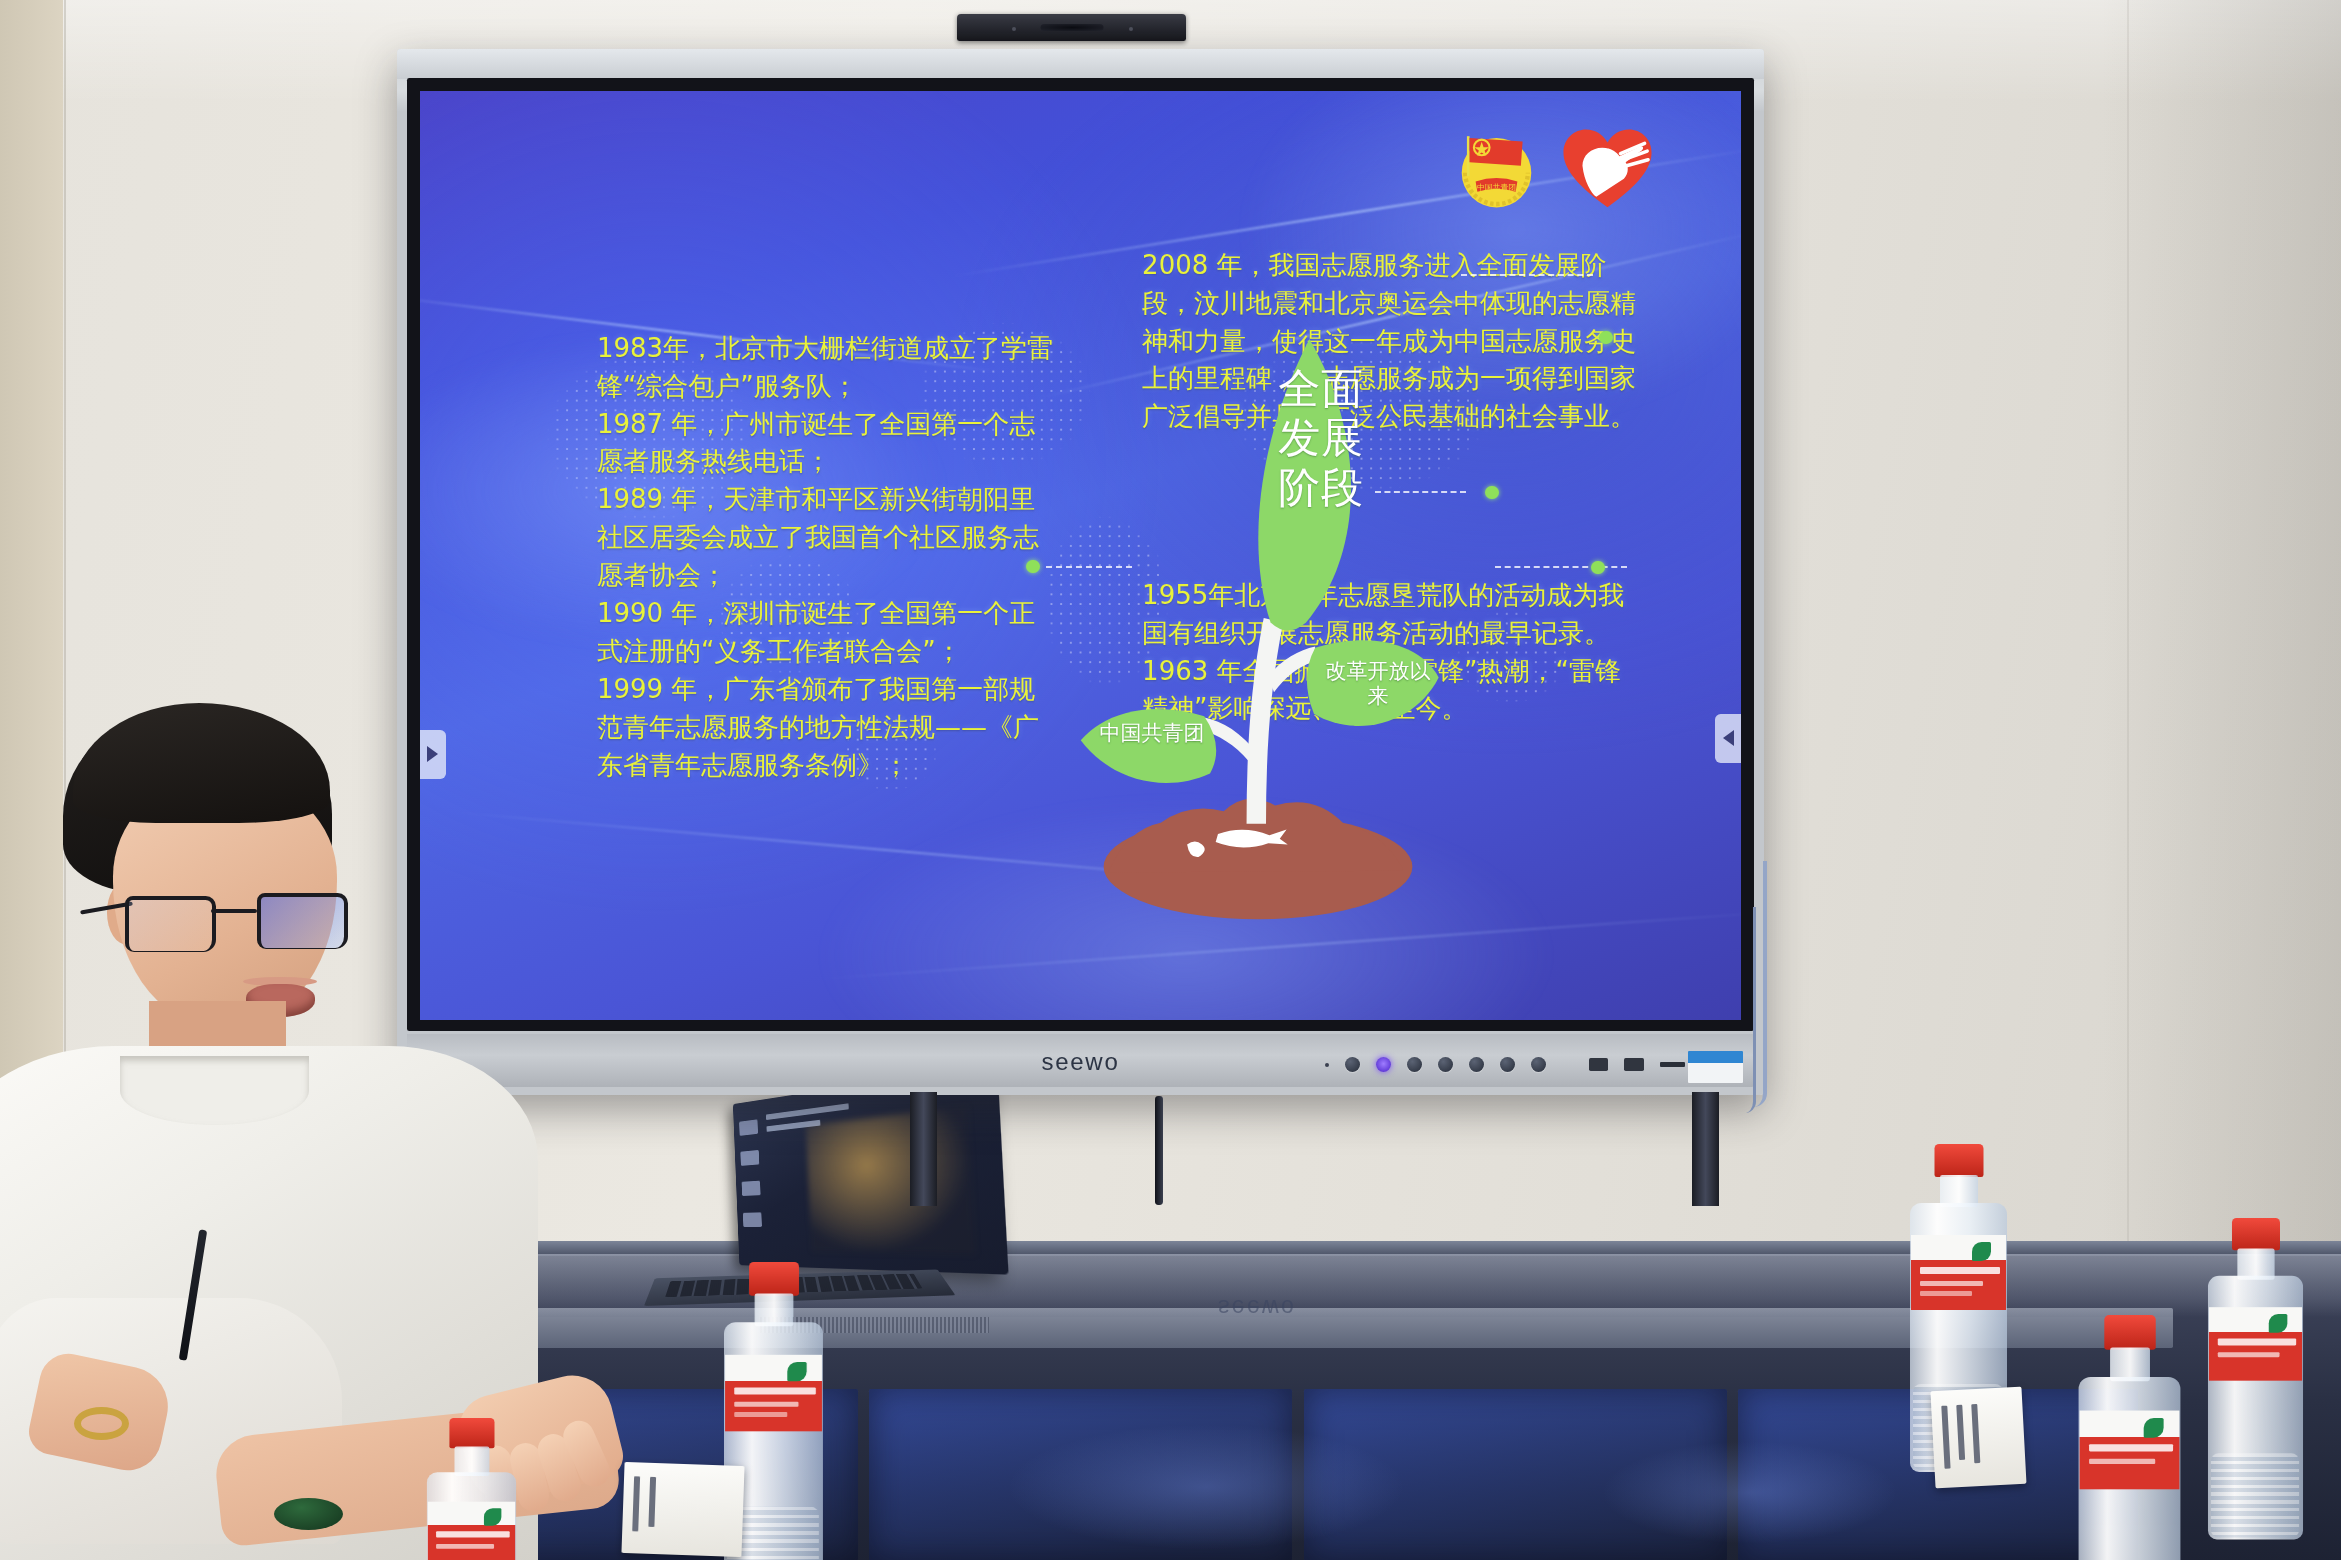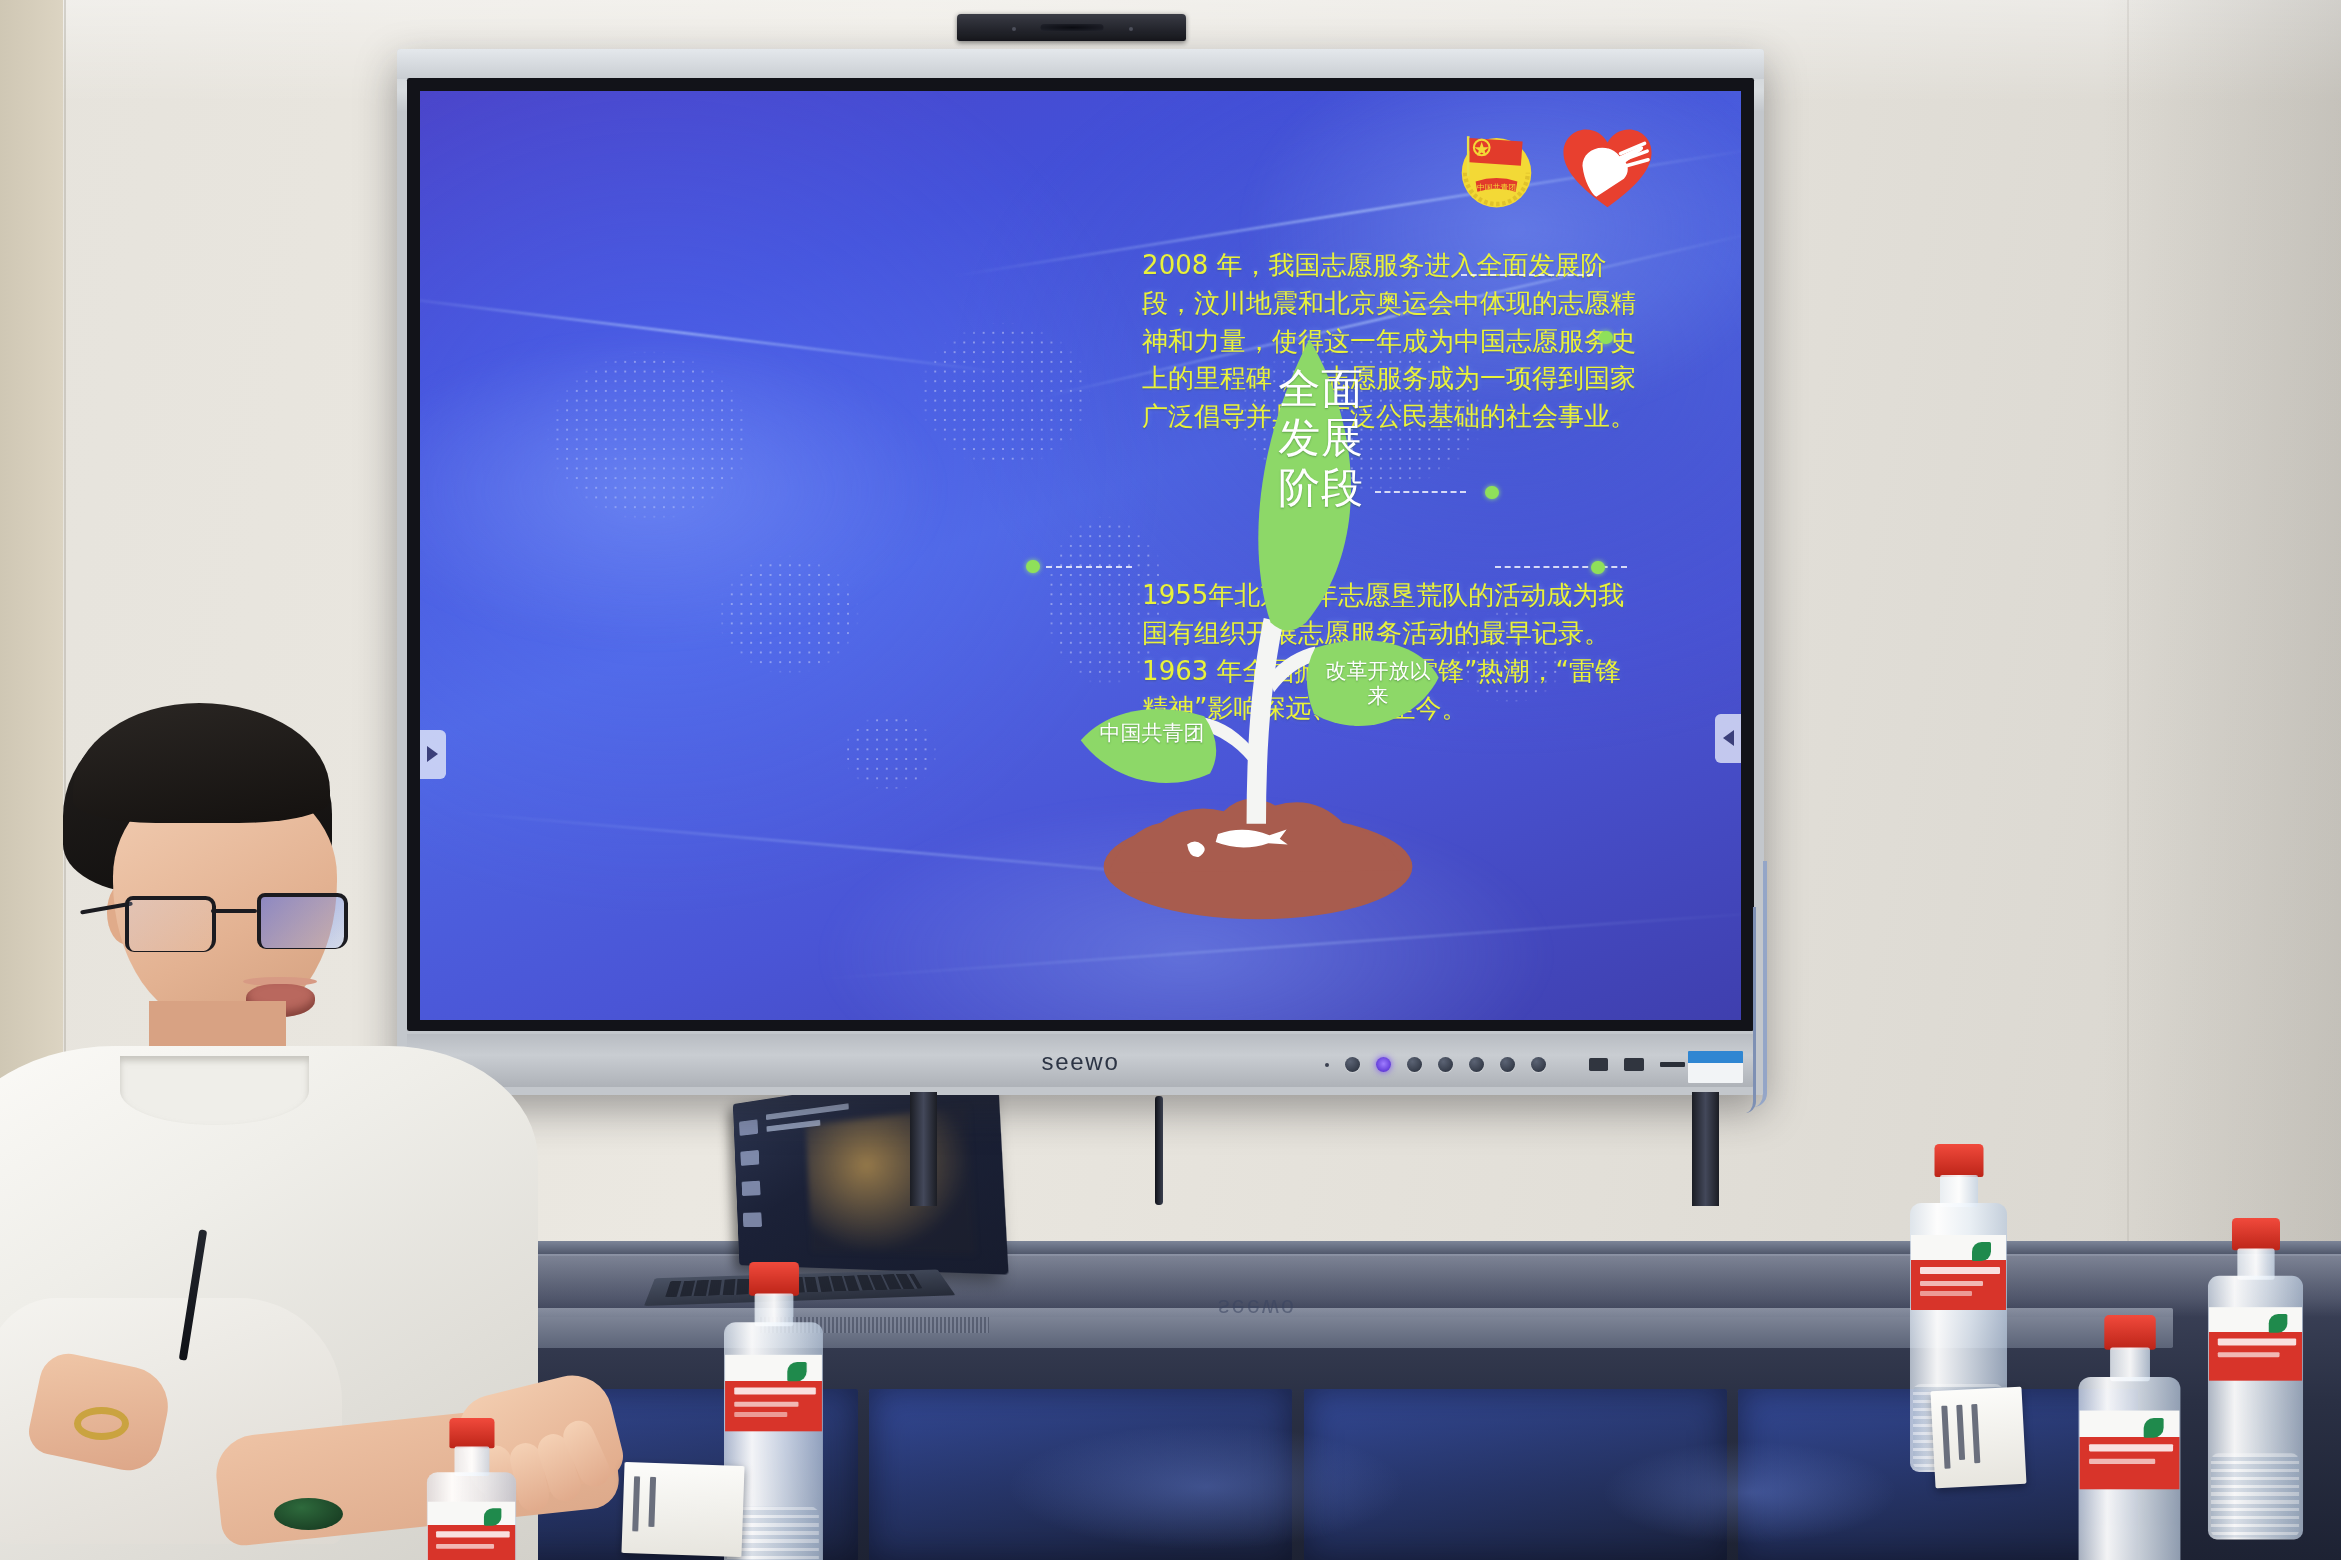--- a/index.html
+++ b/index.html
@@ -477,20 +477,25 @@
               <path d="M55 96 C18 70 4 50 4 33 C4 16 17 6 30 6 C41 6 50 12 55 21 C60 12 69 6 80 6 C93 6 106 16 106 33 C106 50 92 70 55 96 Z" fill="#e8402f"></path>
               <path d="M26 48 C26 36 36 27 49 27 C58 27 64 31 69 37 L92 26 C95 24 98 27 95 30 L76 44 C80 50 79 57 74 63 L42 84 C36 80 28 66 26 48 Z" fill="#ffffff"></path>
               <path d="M70 34 L98 22" stroke="#ffffff" stroke-width="4" stroke-linecap="round"></path>
               <path d="M74 41 L101 31" stroke="#ffffff" stroke-width="4" stroke-linecap="round"></path>
               <path d="M77 48 L102 41" stroke="#ffffff" stroke-width="4" stroke-linecap="round"></path>
             </svg>
           </div>
         </div>
 
 
+        <div class="body-text" id="text-left">1983年，北京市大栅栏街道成立了学雷锋“综合包户”服务队；
+1987 年，广州市诞生了全国第一个志愿者服务热线电话；
+1989 年，天津市和平区新兴街朝阳里社区居委会成立了我国首个社区服务志愿者协会；
+1990 年，深圳市诞生了全国第一个正式注册的“义务工作者联合会”；
+1999 年，广东省颁布了我国第一部规范青年志愿服务的地方性法规——《广东省青年志愿服务条例》；</div>
 
         <div class="body-text" id="text-tr">2008 年，我国志愿服务进入全面发展阶段，汶川地震和北京奥运会中体现的志愿精神和力量，使得这一年成为中国志愿服务史上的里程碑，使志愿服务成为一项得到国家广泛倡导并具有广泛公民基础的社会事业。</div>
 
         <div class="body-text" id="text-br">1955年北京青年志愿垦荒队的活动成为我国有组织开展志愿服务活动的最早记录。
 1963 年全国掀起了“学雷锋”热潮，“雷锋精神”影响深远、流传至今。</div>
 
         <div class="dash-line" style="left:626px;top:475px;width:86px;"></div>
         <div class="green-dot" style="left:606px;top:469px;"></div>
 
         <div class="dash-line" style="left:955px;top:400px;width:91px;"></div>

